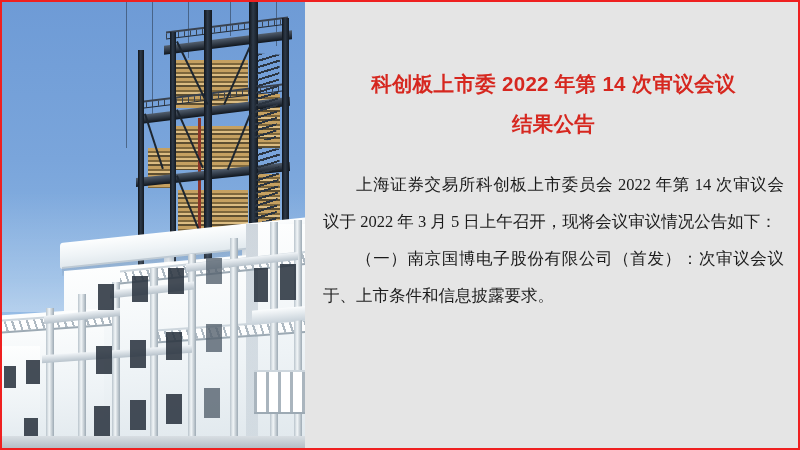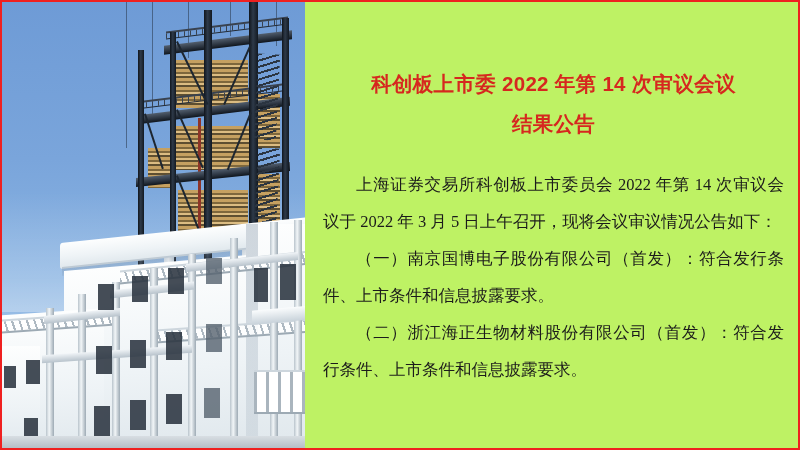--- a/index.html
+++ b/index.html
@@ -158,21 +158,21 @@
     background: linear-gradient(180deg,#d8dee3,#aab4bc);
   }
 
   
   .doc {
     position: absolute;
     left: 303px;
     top: 0;
     right: 0;
     bottom: 0;
-    background: #bef264;
+    background: #e5e5e5;
     overflow: hidden;
   }
   .doc-inner {
     position: absolute;
     left: 0; right: 0; top: 0;
     padding: 0 14px 0 18px;
   }
   .doc-title {
     color: #d6271f;
     font-family: "Liberation Sans", sans-serif;
@@ -326,21 +326,20 @@
 
       <div class="doc-title line1">科创板上市委 2022 年第 14 次审议会议</div>
 
       <div class="doc-title line2">结果公告</div>
 
       <div class="body-block">
 
         <p class="para">上海证券交易所科创板上市委员会 2022 年第 14 次审议会议于 2022 年 3 月 5 日上午召开，现将会议审议情况公告如下：</p>
 
 
-        <p class="para">（一）南京国博电子股份有限公司（首发）：符合发行条件、上市条件和信息披露要求。</p>
-
-        <p class="para">（二）浙江海正生物材料股份有限公司（首发）：符合发行条件、上市条件和信息披露要求。</p>
+        <p class="para">（一）南京国博电子股份有限公司（首发）：次审议会议于、上市条件和信息披露要求。</p>
+
 
       </div>
     </div>
   </div>
 
 </div>
 
 </body></html>

